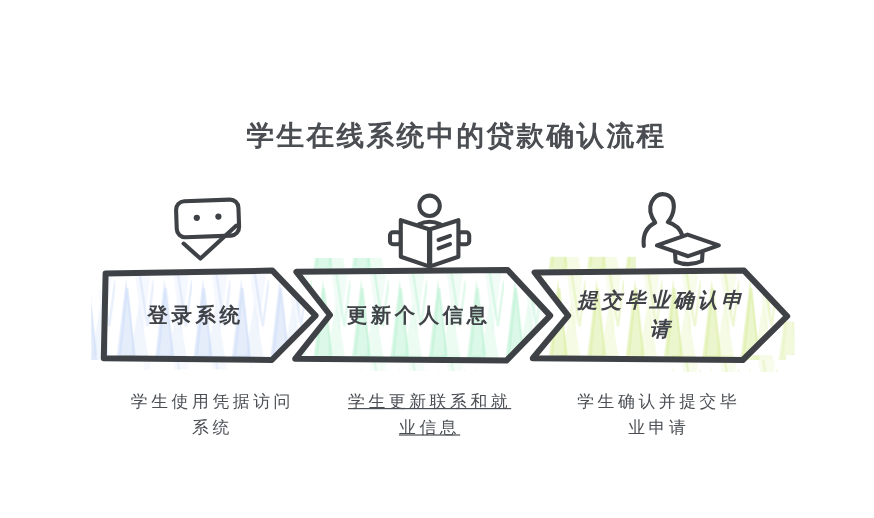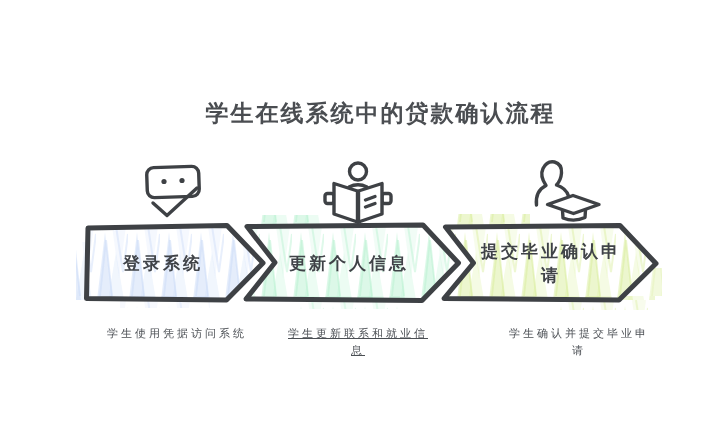--- a/index.html
+++ b/index.html
@@ -11,28 +11,28 @@
     position:absolute;left:0;right:0;top:98px;text-align:center;
     font-size:23px;font-weight:bold;letter-spacing:2px;color:#4a4d51;
   }
   .layer{position:absolute;left:0;top:0;width:728px;height:432px;}
   .step-label{
     position:absolute;text-align:center;font-size:17px;font-weight:bold;
     letter-spacing:3px;line-height:1.4;color:#3f4247;
   }
   .step-label.l1{left:85px;top:252px;width:156px;}
   .step-label.l2{left:271px;top:252px;width:156px;}
-  .step-label.l3{left:478px;top:240px;width:146px;}
+  .step-label.l3{left:478px;top:240px;width:146px;font-style:italic;}
   .step-desc{
-    position:absolute;text-align:center;font-size:11px;letter-spacing:3px;
+    position:absolute;text-align:center;font-size:14px;letter-spacing:3px;
     line-height:1.55;color:#4b4f54;
   }
   .step-desc.d1{left:102px;top:325px;width:150px;}
   .step-desc.d2{left:283px;top:325px;width:150px;text-decoration:underline;}
-  .step-desc.d3{left:474px;top:325px;width:150px;margin-left:30px;}
+  .step-desc.d3{left:474px;top:325px;width:150px;}
 </style>
 </head>
 <body>
 
 <div class="stage">
 
   <div class="diagram-title">学生在线系统中的贷款确认流程</div>
 
   <svg class="layer" viewBox="0 0 728 432" xmlns="http://www.w3.org/2000/svg">
     <defs>

